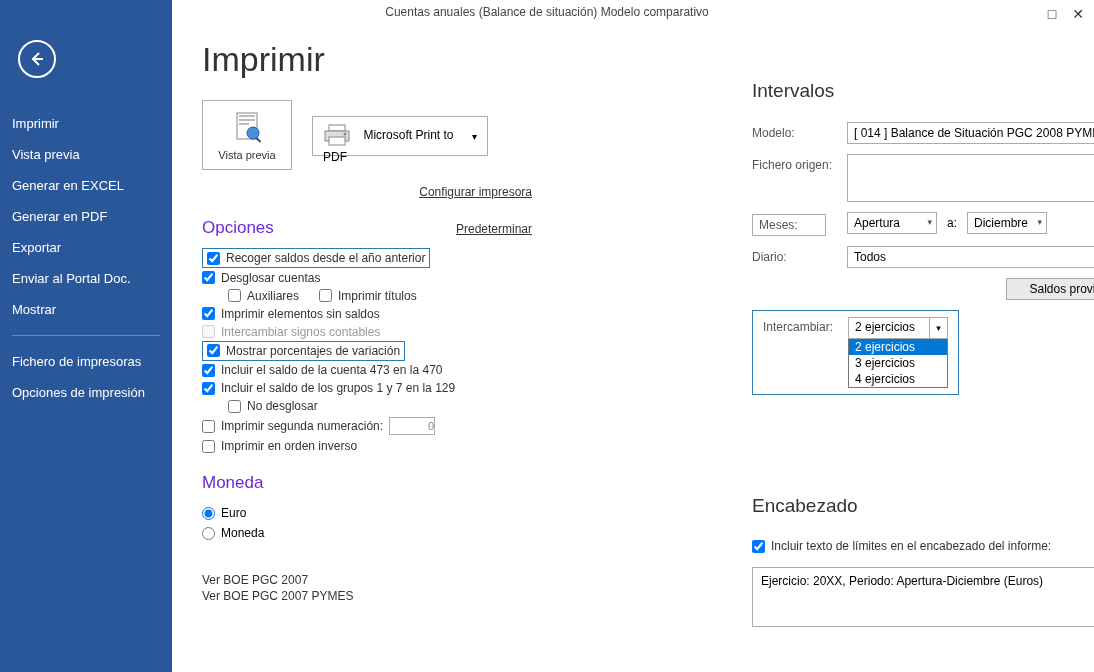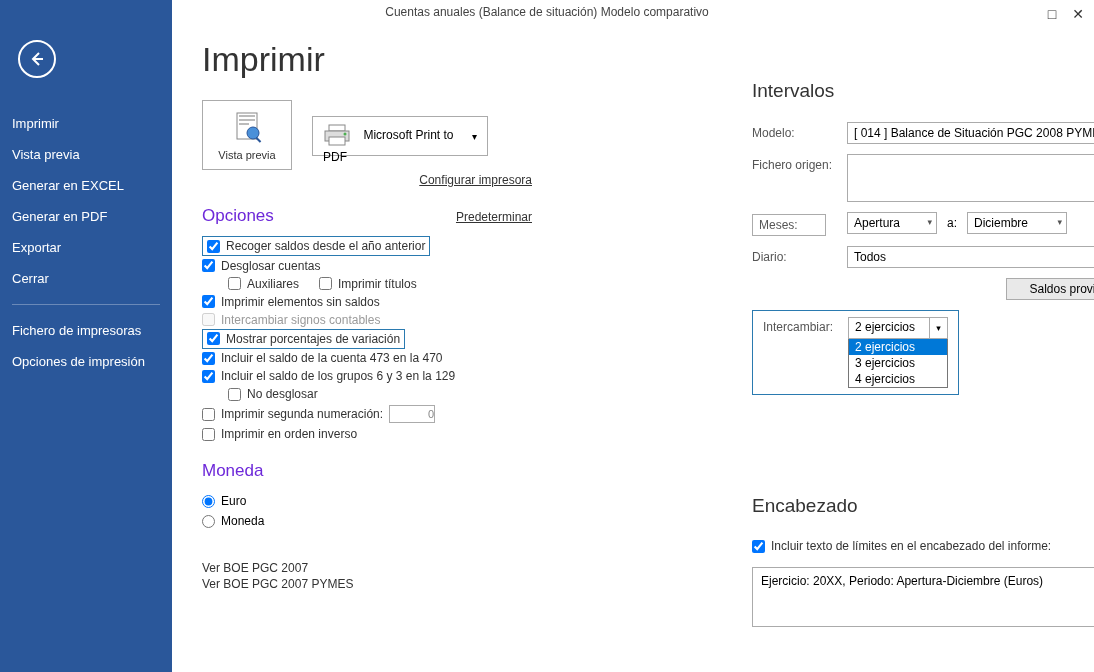--- a/index.html
+++ b/index.html
@@ -24,21 +24,21 @@
 .preview-btn { display: inline-block; border: 1px solid #ababab; padding: 8px 14px; text-align: center; cursor: pointer; margin-right: 20px; vertical-align: top; width: 90px; height: 70px; }
 .preview-btn .icn { width: 36px; height: 36px; margin: 0 auto 4px; }
 .preview-btn .lbl { font-size: 11px; color: #333; }
 
 .printer-select { display: inline-block; border: 1px solid #ababab; padding: 6px 10px; width: 176px; height: 40px; cursor: pointer; vertical-align: top; margin-top: 16px; position: relative; }
 .printer-select .picn { width: 28px; height: 24px; display: inline-block; vertical-align: middle; }
 .printer-select .ptxt { font-size: 12px; margin-left: 8px; vertical-align: middle; }
 .printer-select .caret { position: absolute; right: 10px; top: 14px; font-size: 10px; }
 
 .link { color: #333; text-decoration: underline; font-size: 12px; cursor: pointer; }
-.link-row { text-align: right; padding-right: 50px; }
+.link-row { text-align: right; margin-top: 12px; padding-right: 50px; }
 
 .sect-title { font-size: 17px; color: #6d28d9; margin: 18px 0 10px; }
 .sect-title-r { font-size: 19px; color: #333; margin-bottom: 20px; }
 
 .chk-row { display: flex; align-items: center; font-size: 12px; color: #333; padding: 2px 0; }
 .chk-row input[type=checkbox] { margin-right: 6px; width: 13px; height: 13px; }
 .chk-row.indent1 { padding-left: 26px; }
 .chk-row.disabled { color: #9a9a9a; }
 .chk-row.highlight { border: 1.5px solid #2a7ab0; padding: 2px 4px; display: inline-flex; }
 .num-input { width: 46px; height: 18px; border: 1px solid #ababab; text-align: right; font-size: 11px; color: #888; margin-left: 6px; }
@@ -83,21 +83,22 @@
     <svg width="20" height="20" viewBox="0 0 20 20">
         <path d="M12 4l-6 6 6 6" stroke="#fff" stroke-width="2" fill="none"></path>
         <path d="M6 10h10" stroke="#fff" stroke-width="2"></path>
       </svg>
   </div>
   <div class="side-item">Imprimir</div>
   <div class="side-item">Vista previa</div>
   <div class="side-item">Generar en EXCEL</div>
   <div class="side-item">Generar en PDF</div>
   <div class="side-item">Exportar</div>
-  <div class="side-item">Cerrar</div>
+  <div class="side-item">Enviar al Portal Doc.</div>
+  <div class="side-item">Mostrar</div>
   <div class="side-sep"></div>
   <div class="side-item">Fichero de impresoras</div>
   <div class="side-item">Opciones de impresión</div>
 </div>
 
 <div class="main">
   <div class="page-title">Imprimir</div>
 
   <div class="left-col">
     <div style="display:flex;align-items:flex-start;">
@@ -161,21 +162,21 @@
     <div><div class="chk-row highlight">
           <input type="checkbox" checked="" style="">
           <span>Mostrar porcentajes de variación</span>
         </div></div>
     <div class="chk-row">
         <input type="checkbox" checked="" style="">
         <span>Incluir el saldo de la cuenta 473 en la 470</span>
       </div>
     <div class="chk-row">
         <input type="checkbox" checked="" style="">
-        <span>Incluir el saldo de los grupos 6 y 3 en la 129</span>
+        <span>Incluir el saldo de los grupos 1 y 7 en la 129</span>
       </div>
     <div class="chk-row indent1">
         <input type="checkbox" style="">
         <span>No desglosar</span>
       </div>
     <div class="chk-row">
         <input type="checkbox" style="">
         <span>Imprimir segunda numeración:</span>
         <input class="num-input" value="0" style="">
       </div>
@@ -222,21 +223,21 @@
     </div>
 
     <div class="field-row">
       <div class="field-lbl" style="padding-top:2px;"><div class="meses-lbl">Meses:</div></div>
       <div class="field-ctrl">
         <div class="dropdown" style="width:90px;">
             <span>Apertura</span>
             <span class="caret">▾</span>
           </div>
         <span class="small-a">a:</span>
-        <div class="dropdown" style="width:100px;">
+        <div class="dropdown" style="width:80px;">
             <span>Diciembre</span>
             <span class="caret">▾</span>
           </div>
       </div>
     </div>
 
     <div class="field-row">
       <div class="field-lbl">Diario:</div>
       <div class="field-ctrl">
           <div class="dropdown" style="width:300px;">

